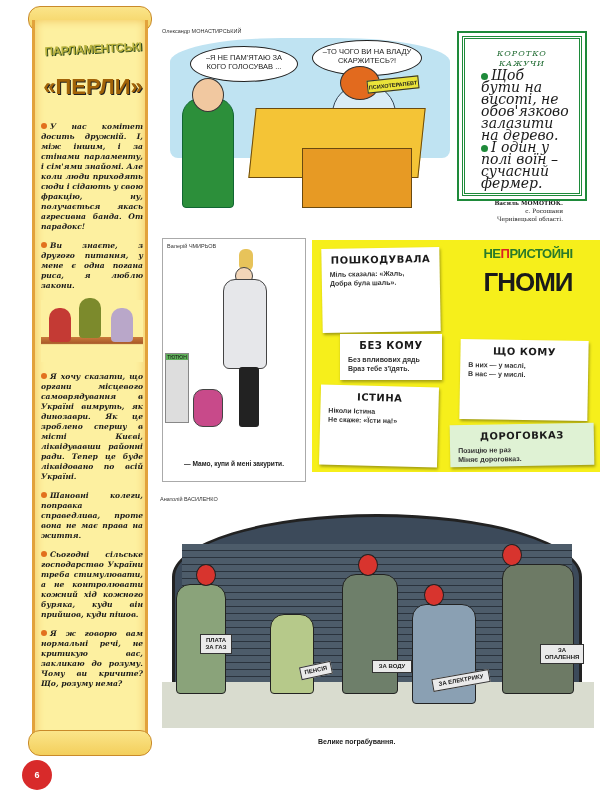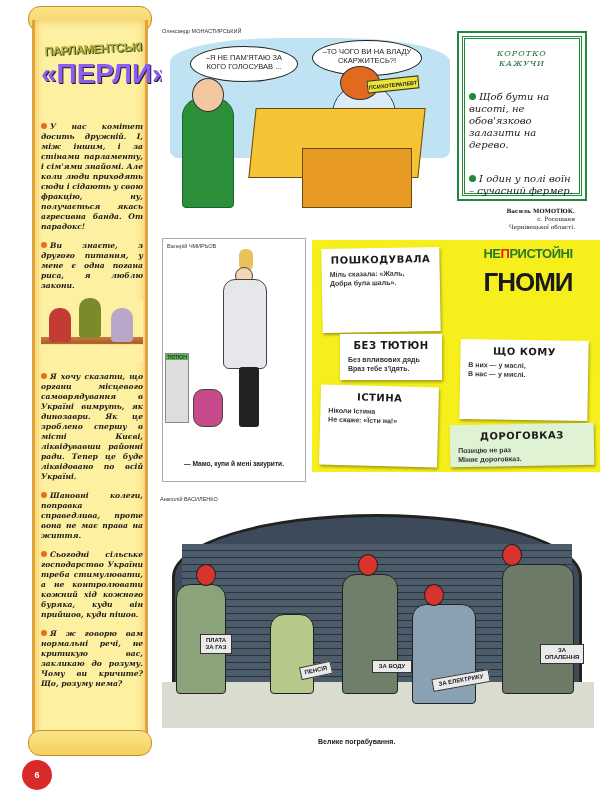--- a/index.html
+++ b/index.html
@@ -4,42 +4,42 @@
 <style>
 *{box-sizing:border-box;margin:0;padding:0}
 body{width:600px;height:800px;background:#fff;position:relative;overflow:hidden;font-family:"DejaVu Serif",serif;color:#1a1a1a}
 .scroll{position:absolute;left:28px;top:6px;width:124px;height:770px;}
 .scroll-top,.scroll-bot{position:absolute;left:0;width:124px;height:26px;background:linear-gradient(#fbe58a,#f3cf5c);border:1px solid #c98a2a;border-radius:12px;}
 .scroll-top{top:0}
 .scroll-bot{bottom:20px}
 .scroll-body{position:absolute;left:4px;top:14px;width:116px;height:720px;background:#fdf0a0;border-left:3px solid #e2a23c;border-right:3px solid #e2a23c;box-shadow:inset 0 0 10px #f1c25a;}
 .sc-title{position:absolute;left:6px;top:22px;width:104px;text-align:center}
 .sc-title .t1{display:block;font-family:"Liberation Sans",sans-serif;font-weight:bold;font-size:12px;color:#b7b13c;letter-spacing:-.5px;text-shadow:1px 1px 0 #2f4a1f;transform:rotate(-3deg)}
-.sc-title .t2{display:block;font-family:"Liberation Sans",sans-serif;font-weight:900;font-size:28px;color:#8b5cf6;text-shadow:1px 1px 0 #222;margin-top:2px}
+.sc-title .t2{display:block;font-family:"Liberation Sans",sans-serif;font-weight:900;font-size:22px;color:#a16207;text-shadow:1px 1px 0 #222;margin-top:18px}
 .quotes{position:absolute;left:6px;top:102px;width:102px;font-style:italic;font-weight:bold;font-size:7.6px;line-height:10px;text-align:justify}
 .q{margin-bottom:9px}
 .dot{display:inline-block;width:6px;height:6px;border-radius:50%;background:#e2701e;margin-right:3px}
 .mps{height:62px;margin:4px 0 10px;background:linear-gradient(#fdf0a0 60%,#c97a3a 60%,#a95a28 70%,#fdf0a0 72%);position:relative}
 .mp{position:absolute;bottom:20px;width:22px;height:34px;border-radius:10px 10px 4px 4px}
 .page-badge{position:absolute;left:22px;top:760px;width:30px;height:30px;border-radius:50%;background:#d82a2a;color:#fff;font-family:"Liberation Sans",sans-serif;font-size:9px;font-weight:bold;text-align:center;line-height:30px}
 .credit{position:absolute;font-family:"Liberation Sans",sans-serif;font-size:5.5px;color:#333}
 .cartoon{position:absolute;border:1px solid #aaa;background:#fff;overflow:hidden}
 .c1{left:162px;top:38px;width:290px;height:190px;border:none}
 .c1 .sky{position:absolute;left:8px;top:0;width:280px;height:120px;background:#bfe3f2;border-radius:40% 40% 8px 8px/20% 20% 8px 8px}
 .bubble{position:absolute;background:#fff;border:1.3px solid #222;border-radius:50%;font-family:"Liberation Sans",sans-serif;font-size:7.5px;text-align:center;padding:6px 8px;line-height:9px}
 .desk{position:absolute;left:90px;top:70px;width:170px;height:70px;background:#f4c436;border:1.3px solid #6a4a10;transform:skewX(-6deg)}
 .desk2{position:absolute;left:140px;top:110px;width:110px;height:60px;background:#e79a24;border:1.3px solid #6a4a10}
 .sign{position:absolute;left:205px;top:40px;width:52px;height:13px;background:#eae33a;border:1px solid #333;font-family:"Liberation Sans",sans-serif;font-size:5.5px;font-weight:bold;text-align:center;line-height:12px;transform:rotate(-6deg)}
 .oldman{position:absolute;left:20px;top:60px;width:52px;height:110px;background:#2c8f3a;border-radius:18px 18px 4px 4px;border:1px solid #163}
 .oldhead{position:absolute;left:30px;top:40px;width:32px;height:34px;border-radius:50%;background:#f1c8a0;border:1px solid #333}
 .doctor{position:absolute;left:170px;top:46px;width:64px;height:70px;background:#d9ecf7;border-radius:30px 30px 6px 6px;border:1px solid #345}
 .dochead{position:absolute;left:178px;top:28px;width:40px;height:34px;border-radius:50%;background:#e26a1e;border:1px solid #333}
-.box-green{position:absolute;left:462px;top:36px;width:120px;height:160px;background:#fff;border:3px double #1e8a3a;outline:2px solid #1e8a3a;outline-offset:3px;padding:10px 4px;font-size:8.5px}
+.box-green{position:absolute;left:462px;top:36px;width:120px;height:160px;background:#fff;border:3px double #1e8a3a;outline:2px solid #1e8a3a;outline-offset:3px;padding:10px 16px;font-size:8.5px}
 .box-green h3{font-family:"DejaVu Serif",serif;font-style:italic;font-weight:normal;font-size:8px;color:#1e6a30;text-align:center;line-height:10px;letter-spacing:1px}
-.box-green p{font-style:italic;font-size:10px;line-height:12px;margin-top:22px}
+.box-green p{font-style:italic;font-size:14px;line-height:12px;margin-top:0}
 .gdot{display:inline-block;width:7px;height:7px;border-radius:50%;background:#1e8a3a;margin-right:3px}
 .box-green .sig{font-style:normal;font-size:5.8px;line-height:8px;text-align:right;margin-top:10px}
 .box-green .sig b{font-weight:bold}
 .c2{left:162px;top:238px;width:144px;height:244px}
 .c2 .cap{position:absolute;left:0;bottom:14px;width:100%;text-align:center;font-family:"Liberation Sans",sans-serif;font-weight:bold;font-size:6.6px}
 .woman{position:absolute;left:60px;top:40px;width:44px;height:90px;background:#e6e7ea;border:1px solid #444;border-radius:12px 12px 6px 6px}
 .whead{position:absolute;left:72px;top:28px;width:18px;height:18px;border-radius:50%;background:#f3d6b8;border:1px solid #444}
 .whair{position:absolute;left:76px;top:10px;width:14px;height:22px;background:#e7c35a;border-radius:6px}
 .legs{position:absolute;left:76px;top:128px;width:20px;height:60px;background:#222;border-radius:3px}
 .kid{position:absolute;left:30px;top:150px;width:30px;height:38px;background:#c84a8a;border:1px solid #444;border-radius:10px}
@@ -137,21 +137,21 @@
 <div class="yellow">
   <div class="gnomi">
     <div class="g1"><span>НЕ</span><span class="red">П</span><span>РИСТОЙНІ</span></div>
     <div class="g2">ГНОМИ</div>
   </div>
   <div class="card k1">
     <h4>ПОШКОДУВАЛА</h4>
     <p><span>Міль сказала: «Жаль,</span><br><span>Добра була шаль».</span></p>
   </div>
   <div class="card k2">
-    <h4>БЕЗ ТЮТЮН</h4>
+    <h4>БЕЗ КОМУ</h4>
     <p><span>Без впливових дядь</span><br><span>Враз тебе з'їдять.</span></p>
   </div>
   <div class="card k3">
     <h4>ЩО КОМУ</h4>
     <p><span>В них — у маслі,</span><br><span>В нас — у мислі.</span></p>
   </div>
   <div class="card k4">
     <h4>ІСТИНА</h4>
     <p><span>Ніколи Істина</span><br><span>Не скаже: «Їсти на!»</span></p>
   </div>

